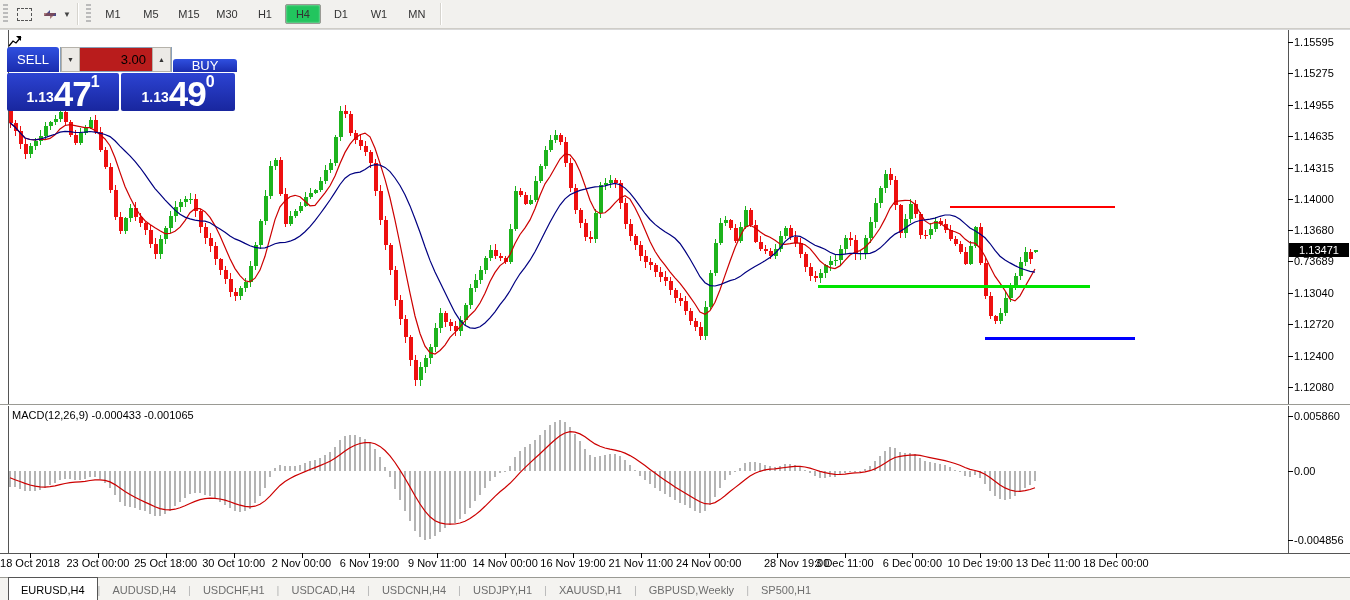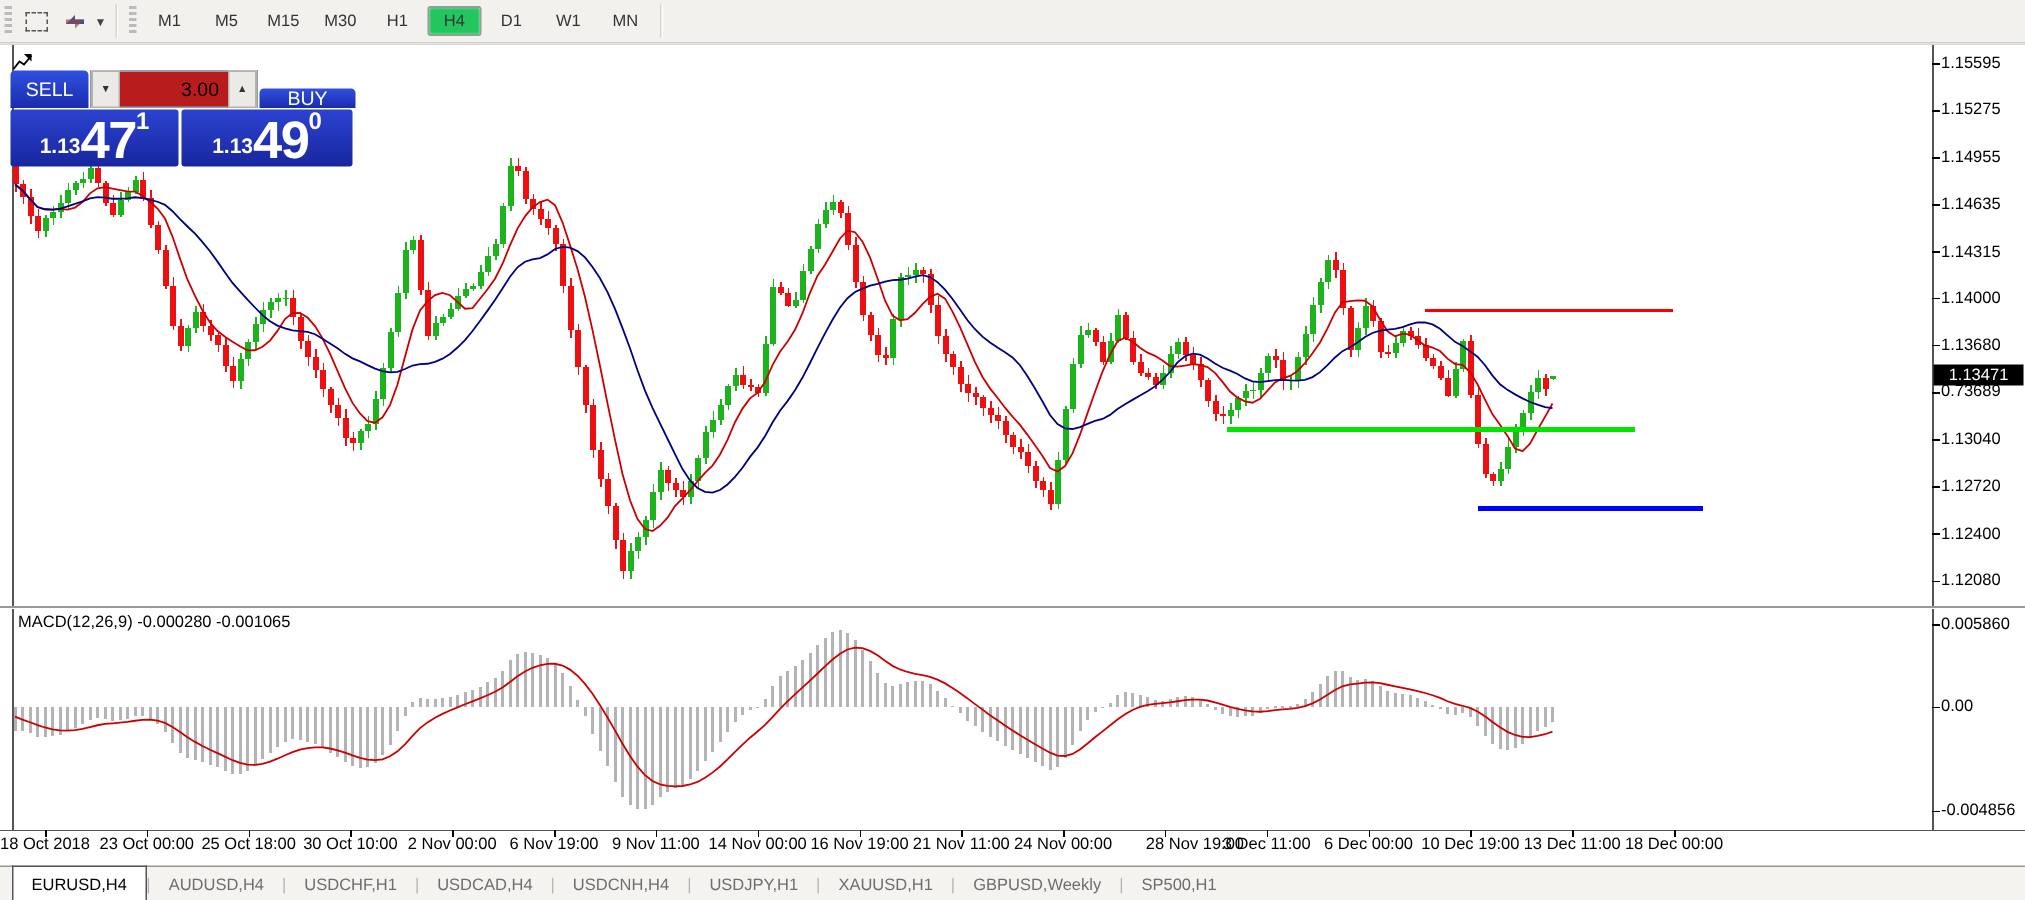--- a/index.html
+++ b/index.html
@@ -770,21 +770,21 @@
           <span class="pp-sup">1</span>
       </div>
       <div id="buy-panel" class="price-panel">
         <span class="pp-small">1.13</span>
           <span class="pp-big">49</span>
           <span class="pp-sup">0</span>
       </div>
     </div>
   </div>
 
-  <div id="macd-label" class="ov">MACD(12,26,9) -0.000280 -0.001065</div>
+  <div id="macd-label" class="ov">MACD(12,26,9) -0.000433 -0.001065</div>
 
   <div id="price-tag" style="top: 243.472px;">1.13471</div>
 
   <div id="price-labels">
       <div class="axis-label" style="top: 36px;">1.15595</div>
       <div class="axis-label" style="top: 67.4083px;">1.15275</div>
       <div class="axis-label" style="top: 98.8165px;">1.14955</div>
       <div class="axis-label" style="top: 130.225px;">1.14635</div>
       <div class="axis-label" style="top: 161.633px;">1.14315</div>
       <div class="axis-label" style="top: 192.55px;">1.14000</div>

